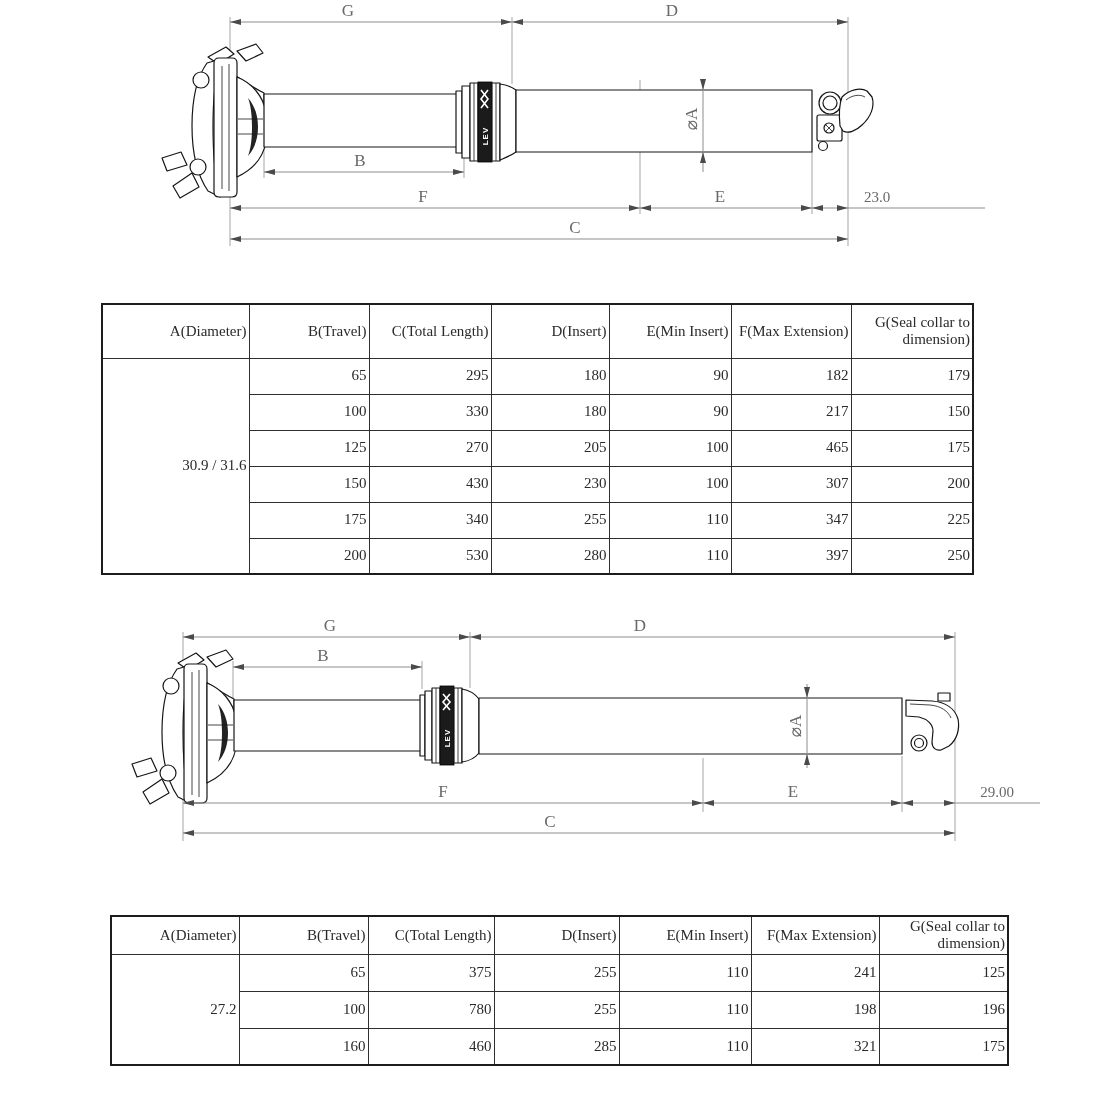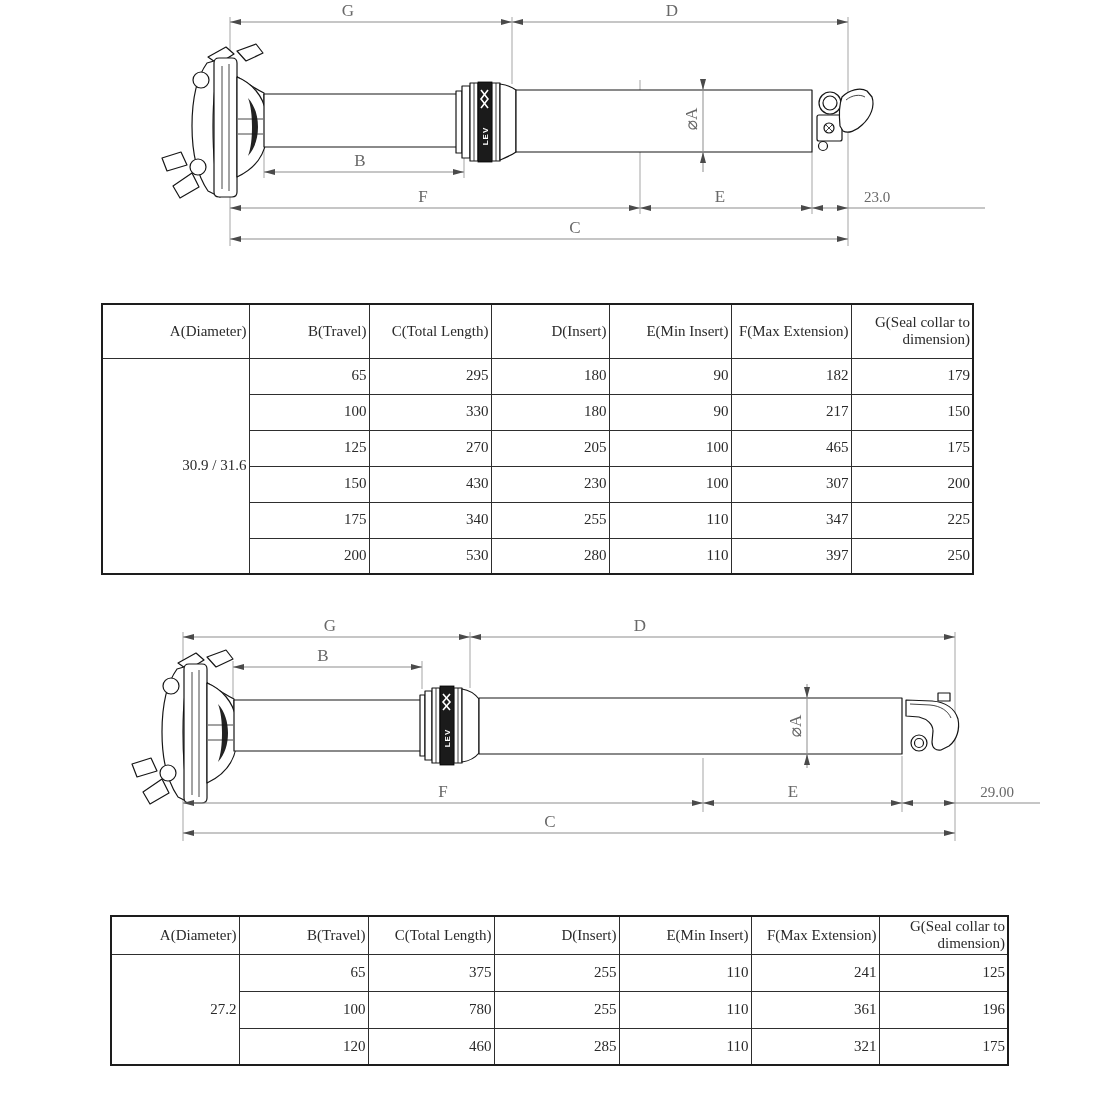--- a/index.html
+++ b/index.html
@@ -302,25 +302,25 @@
     <td>255</td>
     <td>110</td>
     <td>241</td>
     <td>125</td>
   </tr>
   <tr class="row">
     <td>100</td>
     <td>780</td>
     <td>255</td>
     <td>110</td>
-    <td>361</td>
+    <td>198</td>
     <td>196</td>
   </tr>
   <tr class="row">
-    <td>120</td>
+    <td>160</td>
     <td>460</td>
     <td>285</td>
     <td>110</td>
     <td>321</td>
     <td>175</td>
   </tr>
 </tbody>
   </table>
 
 </body></html>

